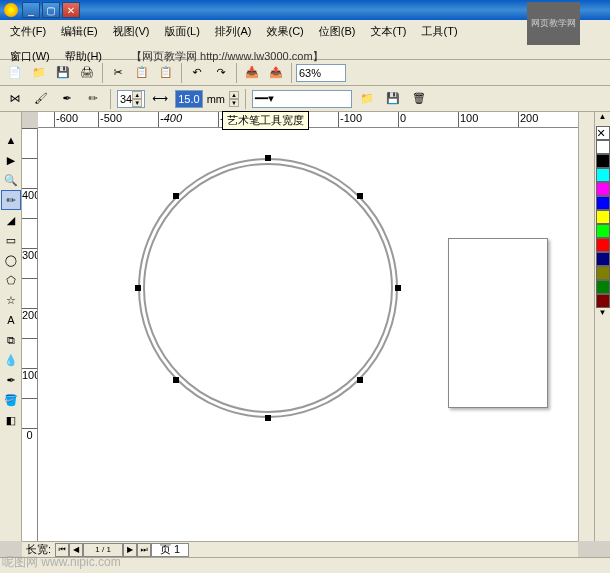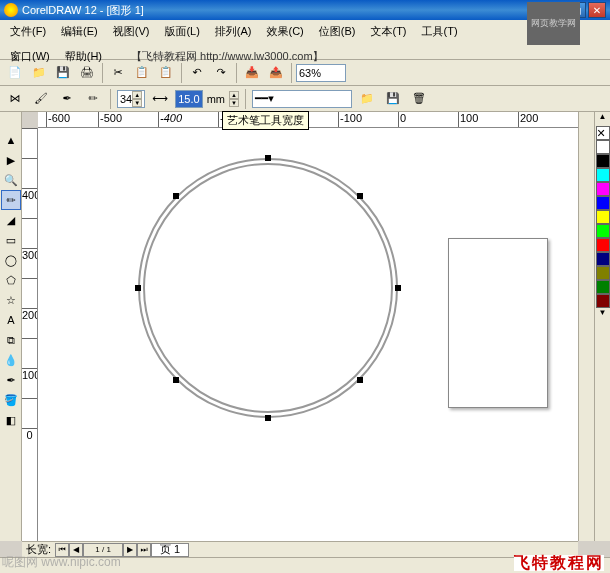--- a/index.html
+++ b/index.html
@@ -56,21 +56,20 @@
 .watermark-bot .l1 .red{color:#c00}
 .watermark-bot .l1 .dark{color:#333}
 .watermark-bot .l2{font-size:16px;font-weight:bold;color:#c00;background:#fff;letter-spacing:2px}
 .watermark-img{position:absolute;left:2px;bottom:2px;font-size:12px;color:#999;opacity:.7}
 </style>
 </head>
 <body>
 
 <div class="titlebar">
   <span class="icon"></span>
-  <span class="title">CorelDRAW 12 - [图形 1]</span>
   <span class="watermark-top">网页教学网</span>
   <div class="winbtns">
     <div class="winbtn">_</div>
     <div class="winbtn">▢</div>
     <div class="winbtn close">✕</div>
   </div>
 </div>
 
 <div class="menubar">
   <span class="menu">文件(F)</span>
@@ -78,21 +77,21 @@
   <span class="menu">视图(V)</span>
   <span class="menu">版面(L)</span>
   <span class="menu">排列(A)</span>
   <span class="menu">效果(C)</span>
   <span class="menu">位图(B)</span>
   <span class="menu">文本(T)</span>
   <span class="menu">工具(T)</span>
   <div class="sep"></div>
   <span class="menu">窗口(W)</span>
   <span class="menu">帮助(H)</span>
-  <span class="url">【飞特教程网 http://www.lw3000.com】</span>
+  <span class="url">【网页教学网 http://www.lw3000.com】</span>
 </div>
 
 <div class="toolbar">
   <div class="tbtn">
       <span>📄</span>
     </div>
   <div class="tbtn">
       <span>📁</span>
     </div>
   <div class="tbtn">
@@ -205,21 +204,21 @@
         <span>🪣</span>
       </div>
     <div class="tool">
         <span>◧</span>
       </div>
   </div>
 
   <div class="canvas-area">
     <div class="tooltip">艺术笔工具宽度</div>
     <div class="ruler-h" id="ruler-h">
-        <div class="tick" style="left: 8px;">-600</div>
+        <div class="tick" style="left: 16px;">-600</div>
         <div class="tick" style="left: 60px;">-500</div>
         <div class="tick" style="left: 120px; font-style: italic;">-400</div>
         <div class="tick" style="left: 180px;">-300</div>
         <div class="tick" style="left: 240px;">-200</div>
         <div class="tick" style="left: 300px;">-100</div>
         <div class="tick" style="left: 360px;">0</div>
         <div class="tick" style="left: 420px;">100</div>
         <div class="tick" style="left: 480px;">200</div>
       </div>
     <div class="canvas-row">
@@ -284,14 +283,13 @@
     <div class="pn-btn">▶</div>
     <div class="pn-btn">⏭</div>
     <div class="page-tab">页 1</div>
   </div>
 </div>
 
 <div class="status"></div>
 
 <div class="watermark-img">呢图网 www.nipic.com</div>
 <div class="watermark-bot">
-  <div class="l2">飞特教程网</div>
 </div>
 
 </body></html>

